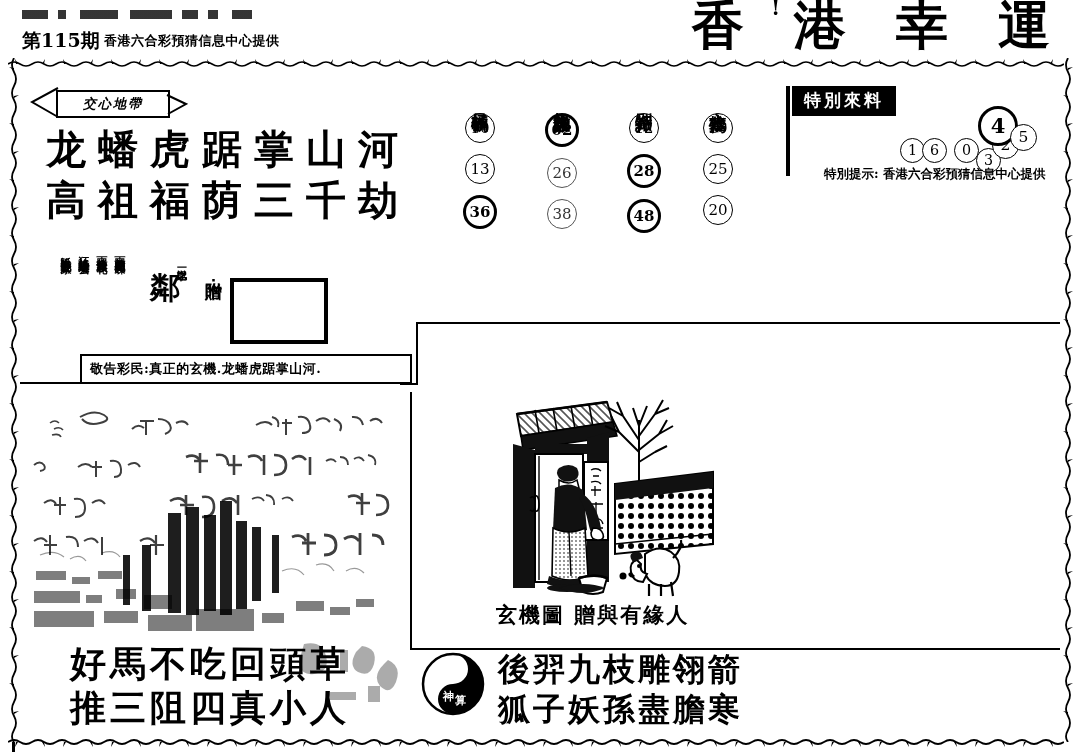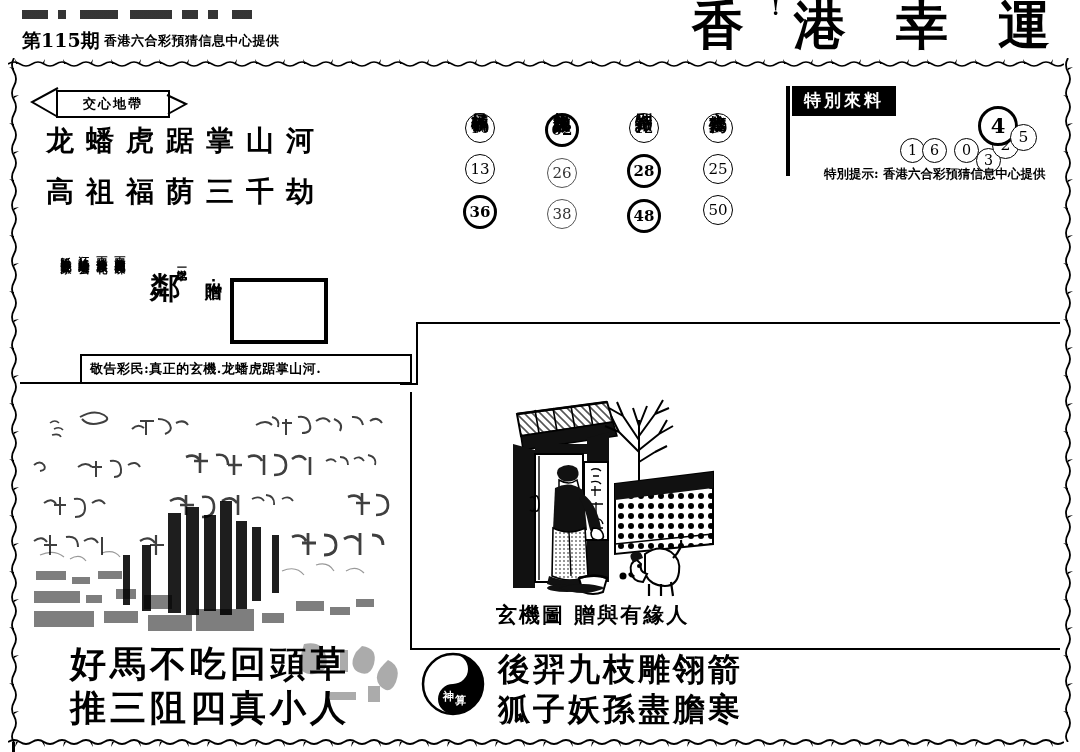--- a/index.html
+++ b/index.html
@@ -47,30 +47,30 @@
   }
   .bang{position:absolute;right:300px;top:-4px;font-weight:bold;font-size:20px;
     font-family:"DejaVu Serif","Liberation Serif",serif;}
 
   
   .rule-h{position:absolute;background:#000;height:2px;}
   .rule-v{position:absolute;background:#000;width:2px;}
 
   
   .tagbox{position:absolute;left:56px;top:90px;width:110px;height:24px;
-    border:2px solid #000;display:flex;align-items:center;justify-content:center;}
+    border:2px solid #000;display:flex;align-items:center;justify-content:center;font-style:italic;}
   .tagbox span{font-family:"DejaVu Serif","Liberation Serif",serif;
     font-weight:bold;font-size:13px;letter-spacing:2px;}
   .tag-wing-l{position:absolute;left:30px;top:86px;}
   .tag-wing-r{position:absolute;left:166px;top:94px;}
 
   .couplet-line{
     position:absolute;left:46px;
     font-family:Liberation Mono, monospace;
-    font-weight:bold;font-size:28px;letter-spacing:12px;white-space:nowrap;
+    font-weight:bold;font-size:40px;letter-spacing:12px;white-space:nowrap;
   }
   .cl1{top:122px;}
   .cl2{top:173px;}
 
   
   .vpoem{position:absolute;top:248px;display:flex;flex-direction:row-reverse;gap:5px;}
   .vcol{writing-mode:vertical-rl;text-orientation:upright;
     font-family:"DejaVu Serif","Liberation Serif",serif;
     font-size:11px;font-weight:bold;line-height:1.18;letter-spacing:1px;}
   .vnote{position:absolute;left:176px;top:262px;writing-mode:vertical-rl;
@@ -373,21 +373,21 @@
           <div class="ball faint">38</div>
         </div></div>
       <div class="numcol" style="left: 616px;"><div class="hdr">特別介紹</div><div class="balls">
           <div class="ball">12</div>
           <div class="ball bold">28</div>
           <div class="ball bold">48</div>
         </div></div>
       <div class="numcol" style="left: 690px;"><div class="hdr">心水推薦</div><div class="balls">
           <div class="ball">10</div>
           <div class="ball">25</div>
-          <div class="ball">50</div>
+          <div class="ball">20</div>
         </div></div>
     </div>
 
   <div class="rule-h" style="left:416px;top:322px;width:644px;"></div>
   <div class="rule-v" style="left:416px;top:322px;height:62px;"></div>
   <div class="rule-h" style="left:400px;top:383px;width:18px;"></div>
 
   <div class="sp-bar"></div>
   <div class="sp-head">特別來料</div>
   <div class="sp-digits" id="spdigits">

